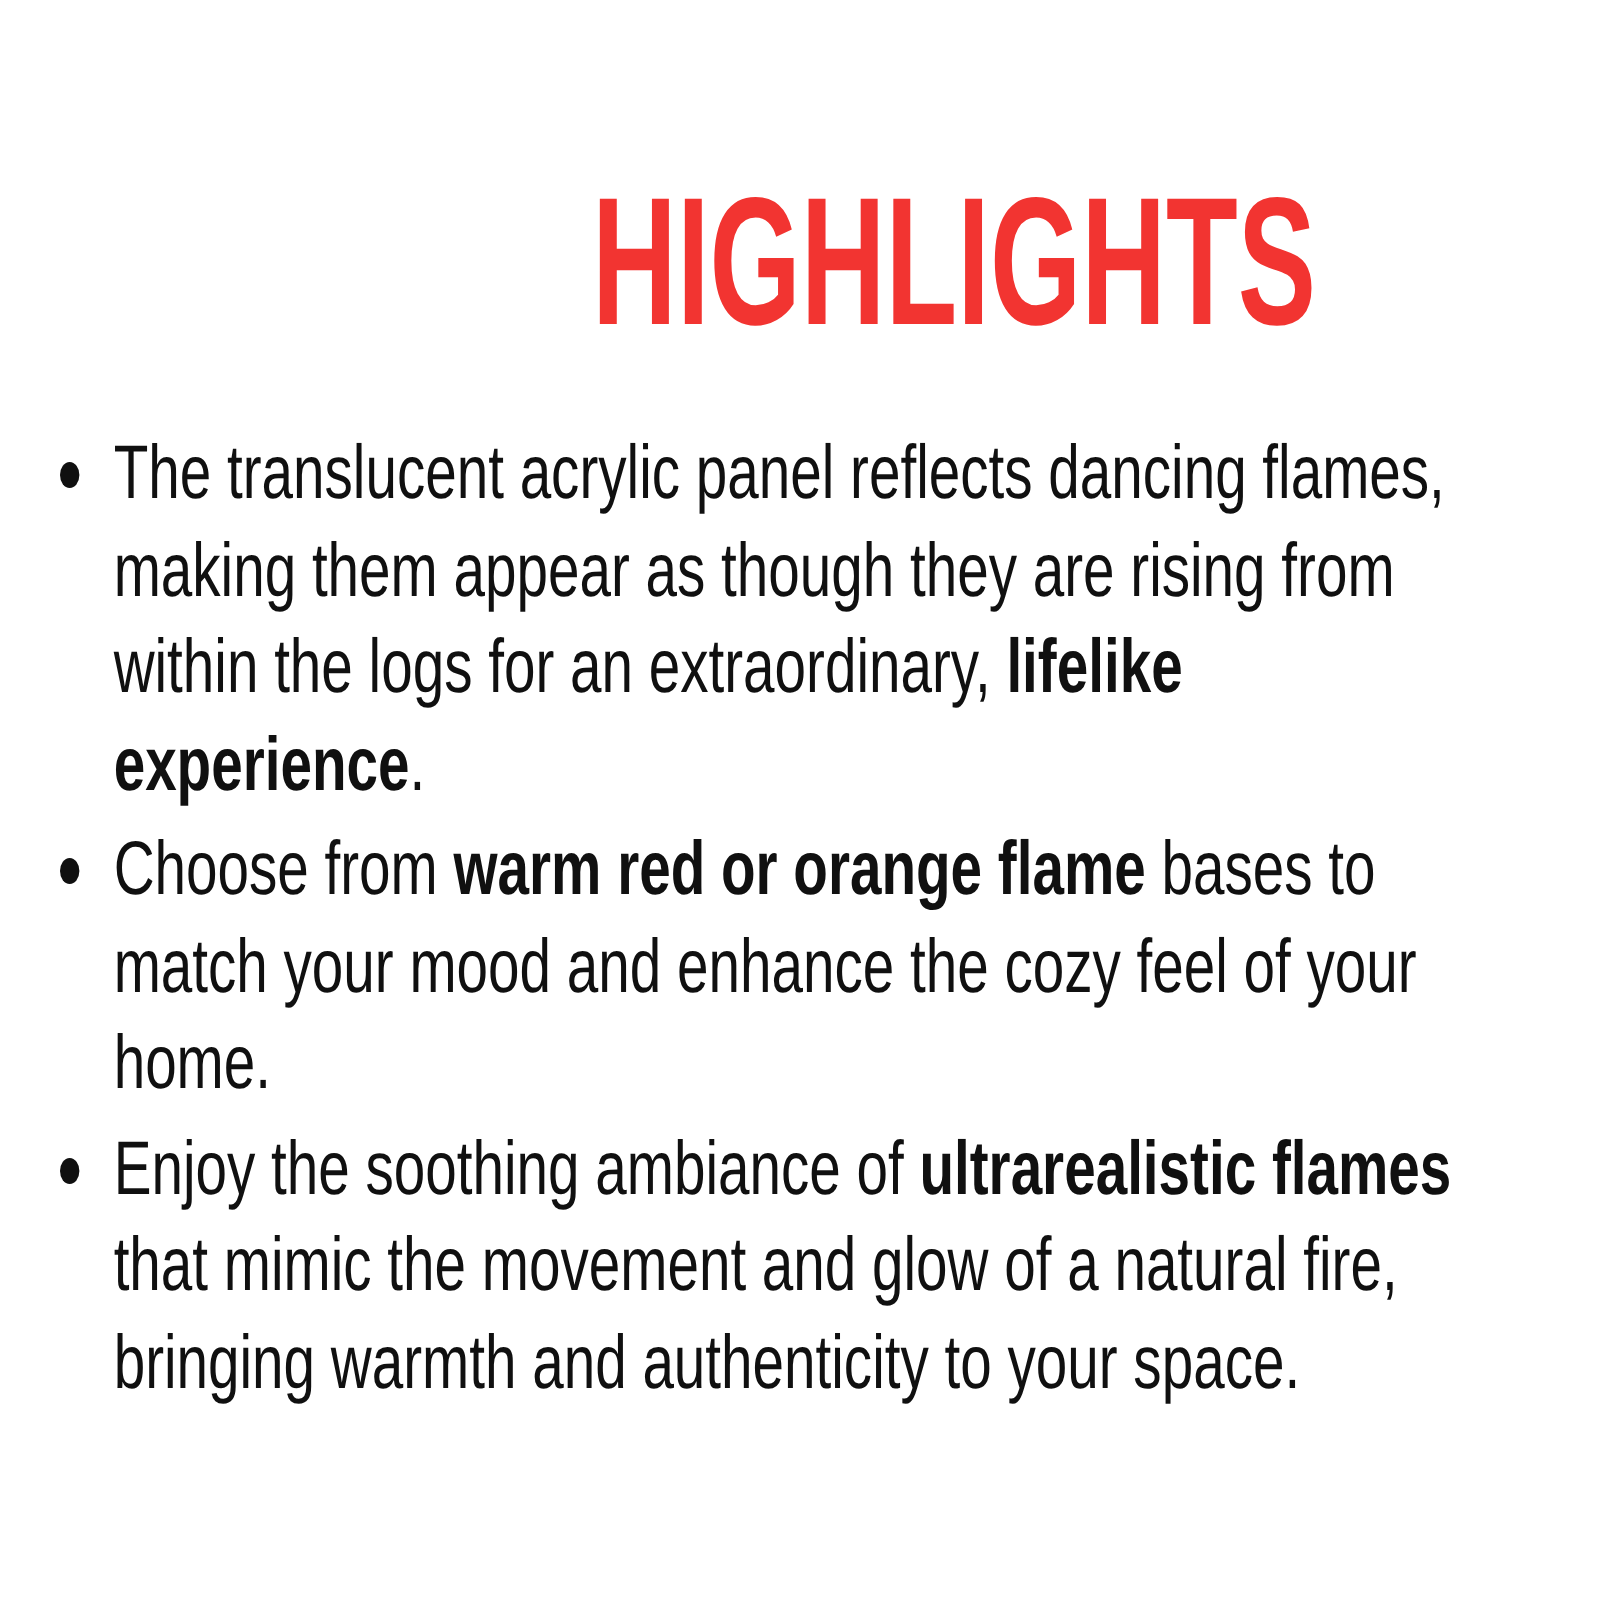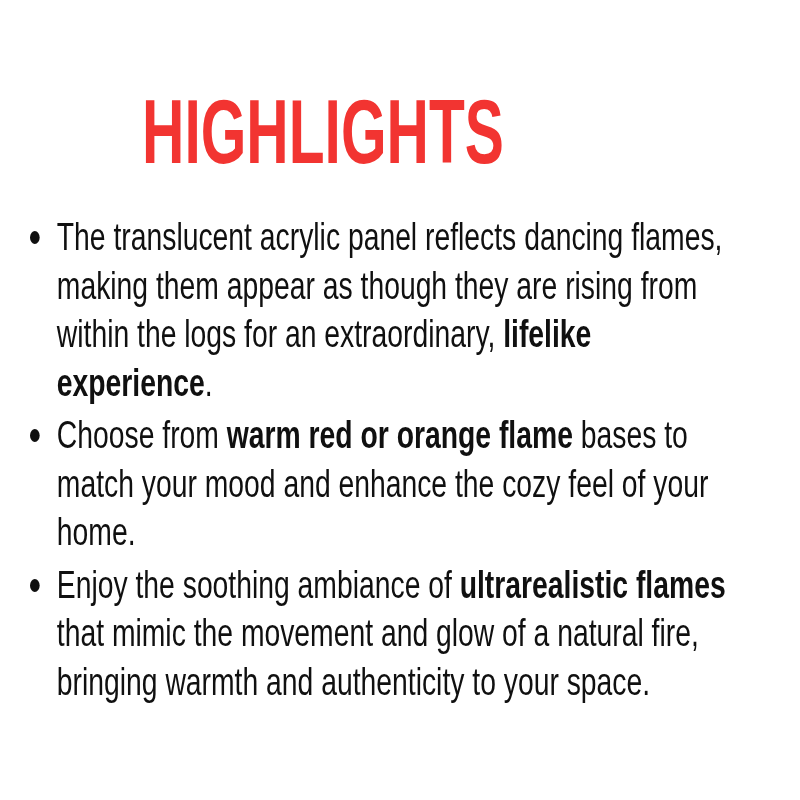--- a/index.html
+++ b/index.html
@@ -12,21 +12,21 @@
   .page {
     position: relative;
     width: 800px; height: 800px;
     background: #ffffff;
   }
   
   .title-wrap {
     position: absolute;
     top: 86px; left: 0;
     width: 800px;
-    text-align: left;
+    text-align: right;
   }
   .title-inner {
     display: block;
     width: 800px;
     transform: scaleX(0.645);
     transform-origin: 50% 0;
     font-size: 91px;
     line-height: 1;
     font-weight: 700;
     letter-spacing: 0px;

